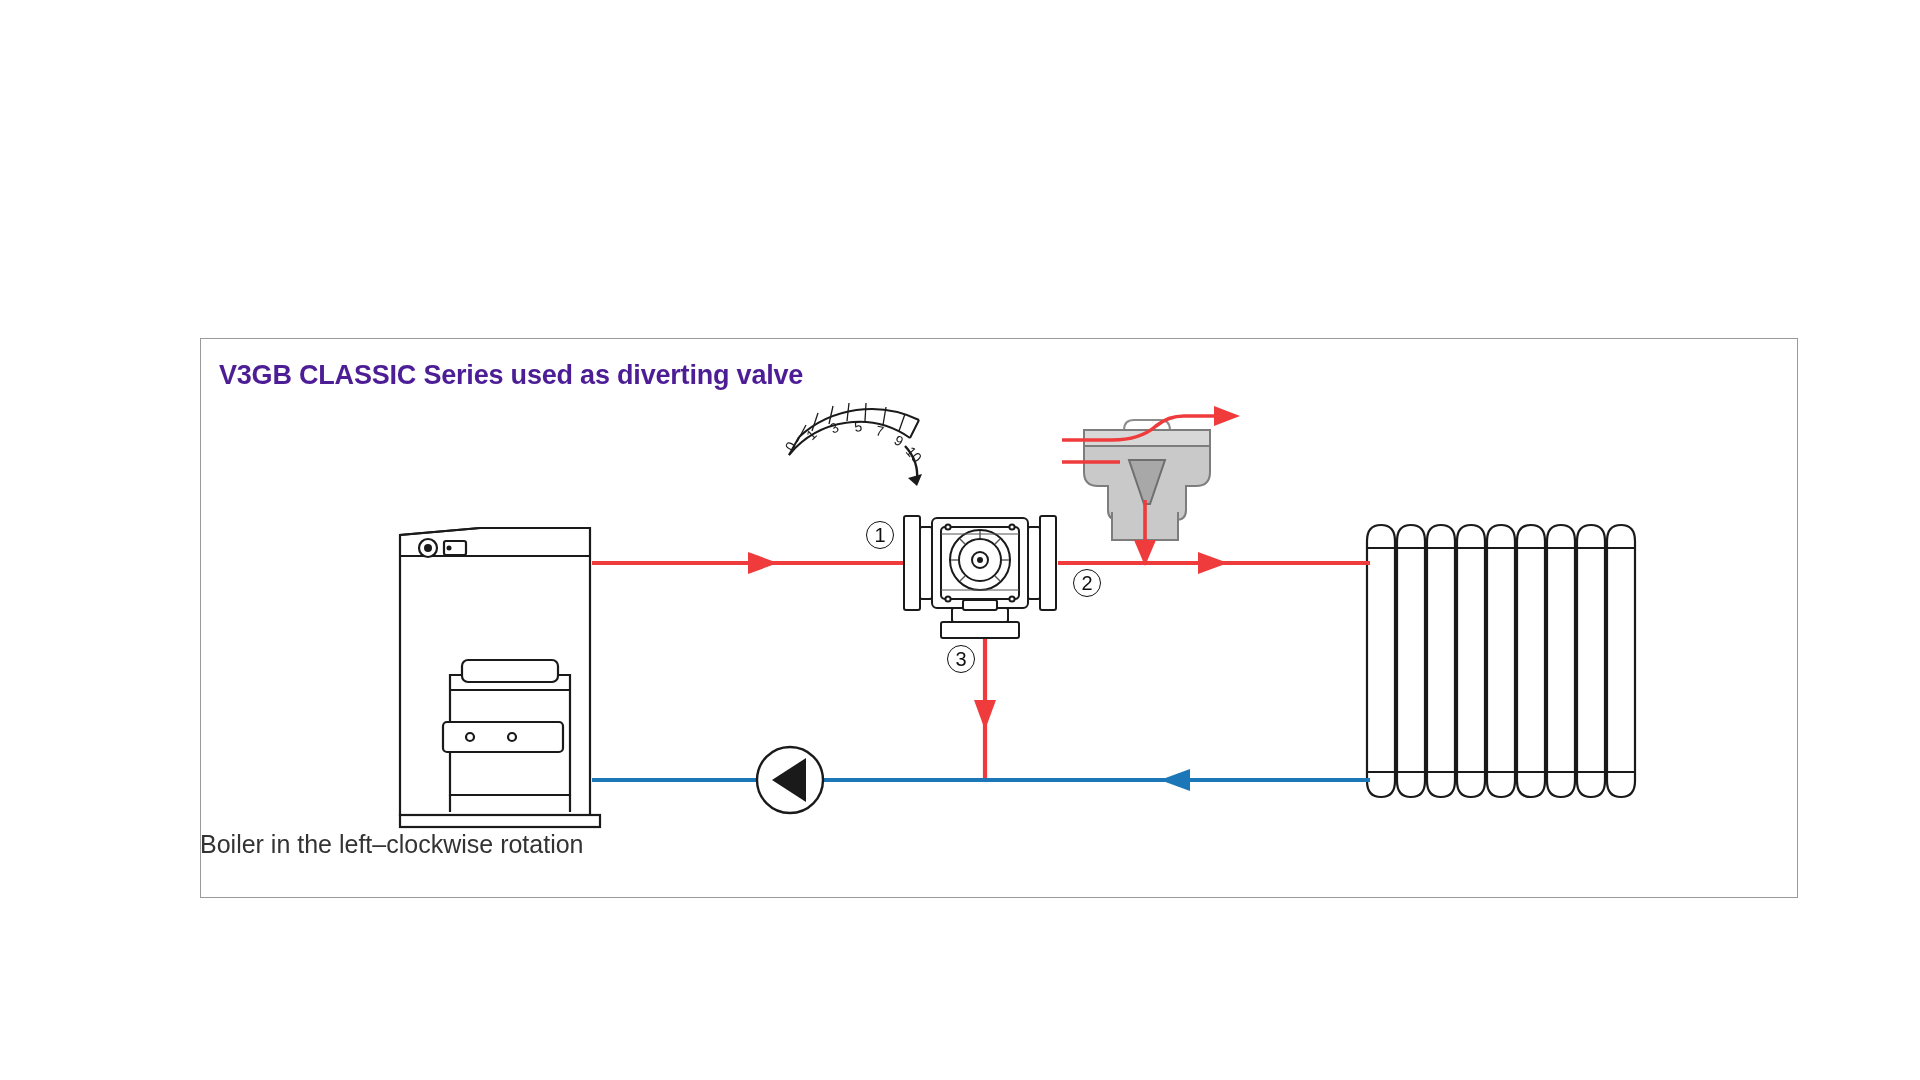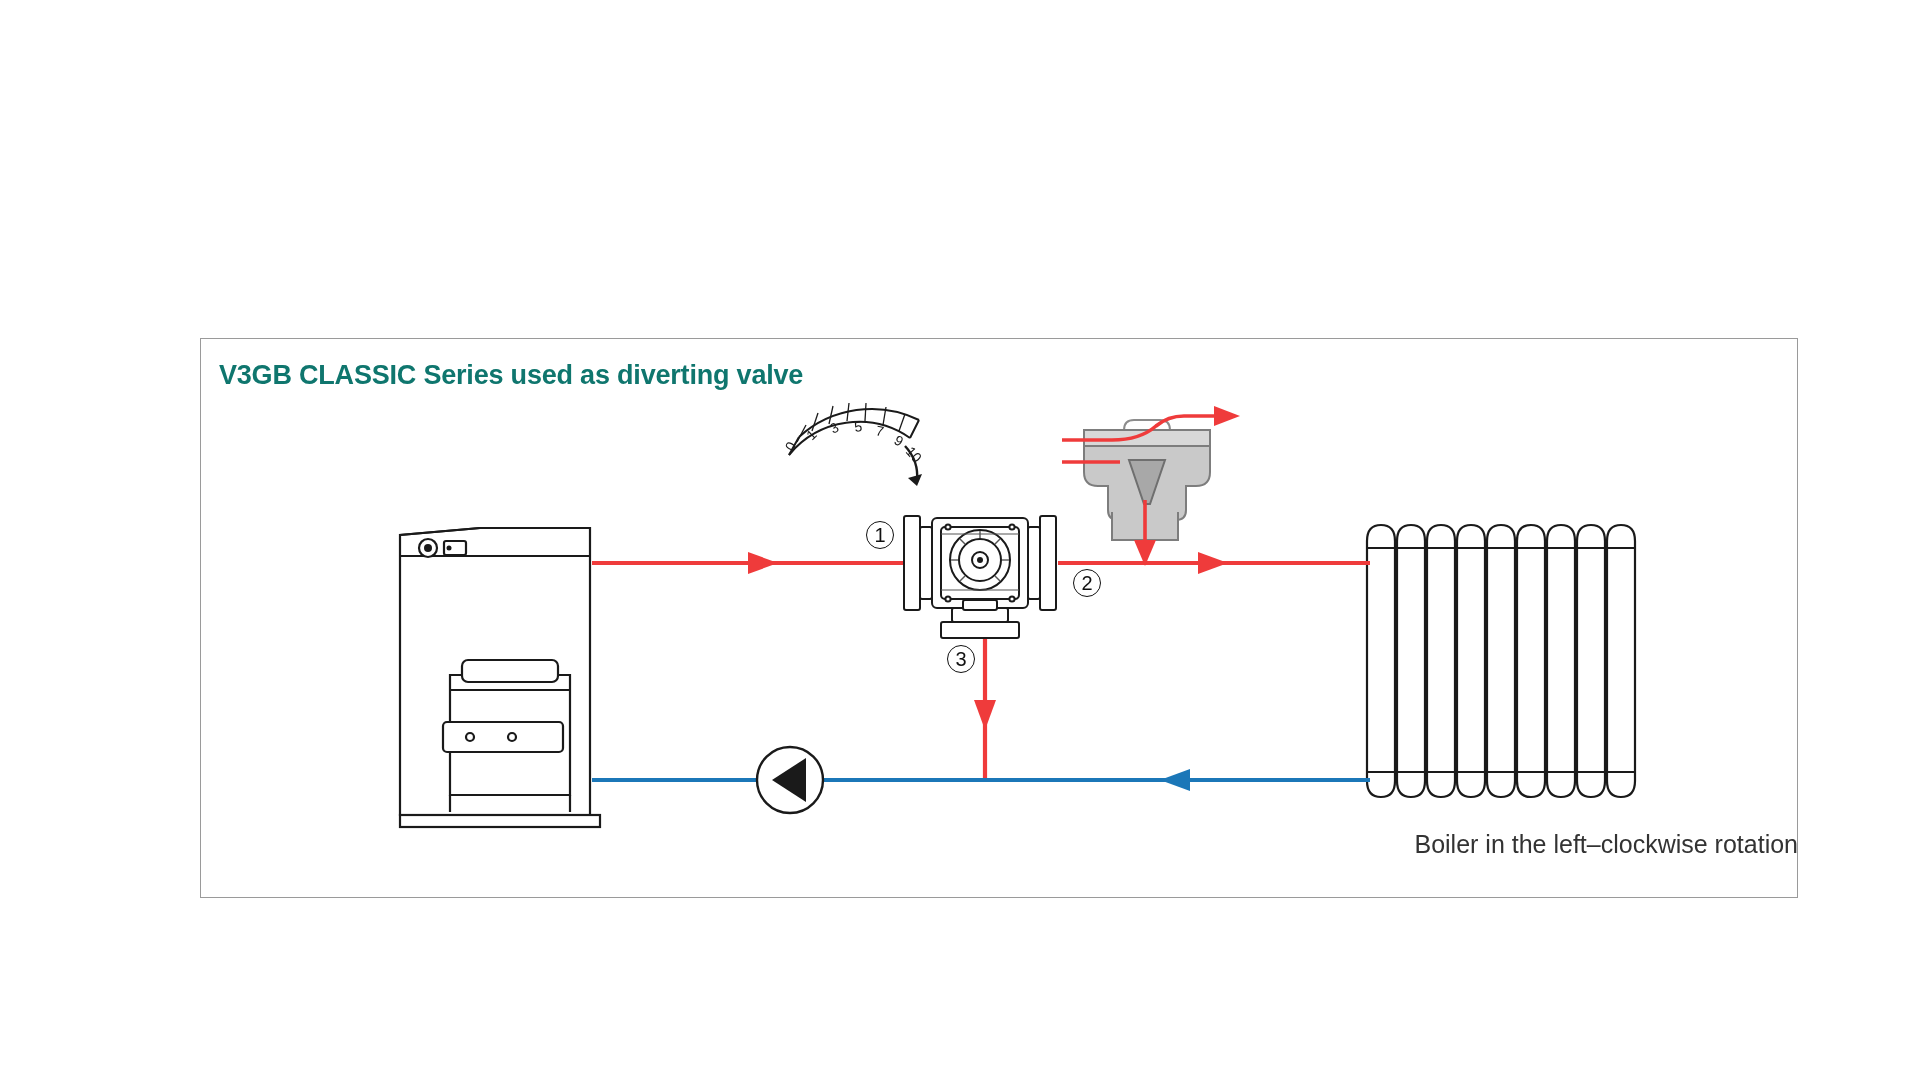--- a/index.html
+++ b/index.html
@@ -29,29 +29,29 @@
     box-sizing: border-box;
     background: #ffffff;
   }
   #panel-title {
     position: absolute;
     left: 219px;
     top: 360px;
     font-size: 27px;
     font-weight: bold;
     letter-spacing: -0.2px;
-    color: #0f766e;
+    color: #4c1d95;
     white-space: nowrap;
   }
   #caption {
     position: absolute;
     left: 200px;
     top: 830px;
     width: 1598px;
-    text-align: right;
+    text-align: left;
     font-size: 25px;
     color: #333333;
   }
   .svg-layer {
     position: absolute;
     left: 0;
     top: 0;
     width: 1920px;
     height: 1080px;
   }

